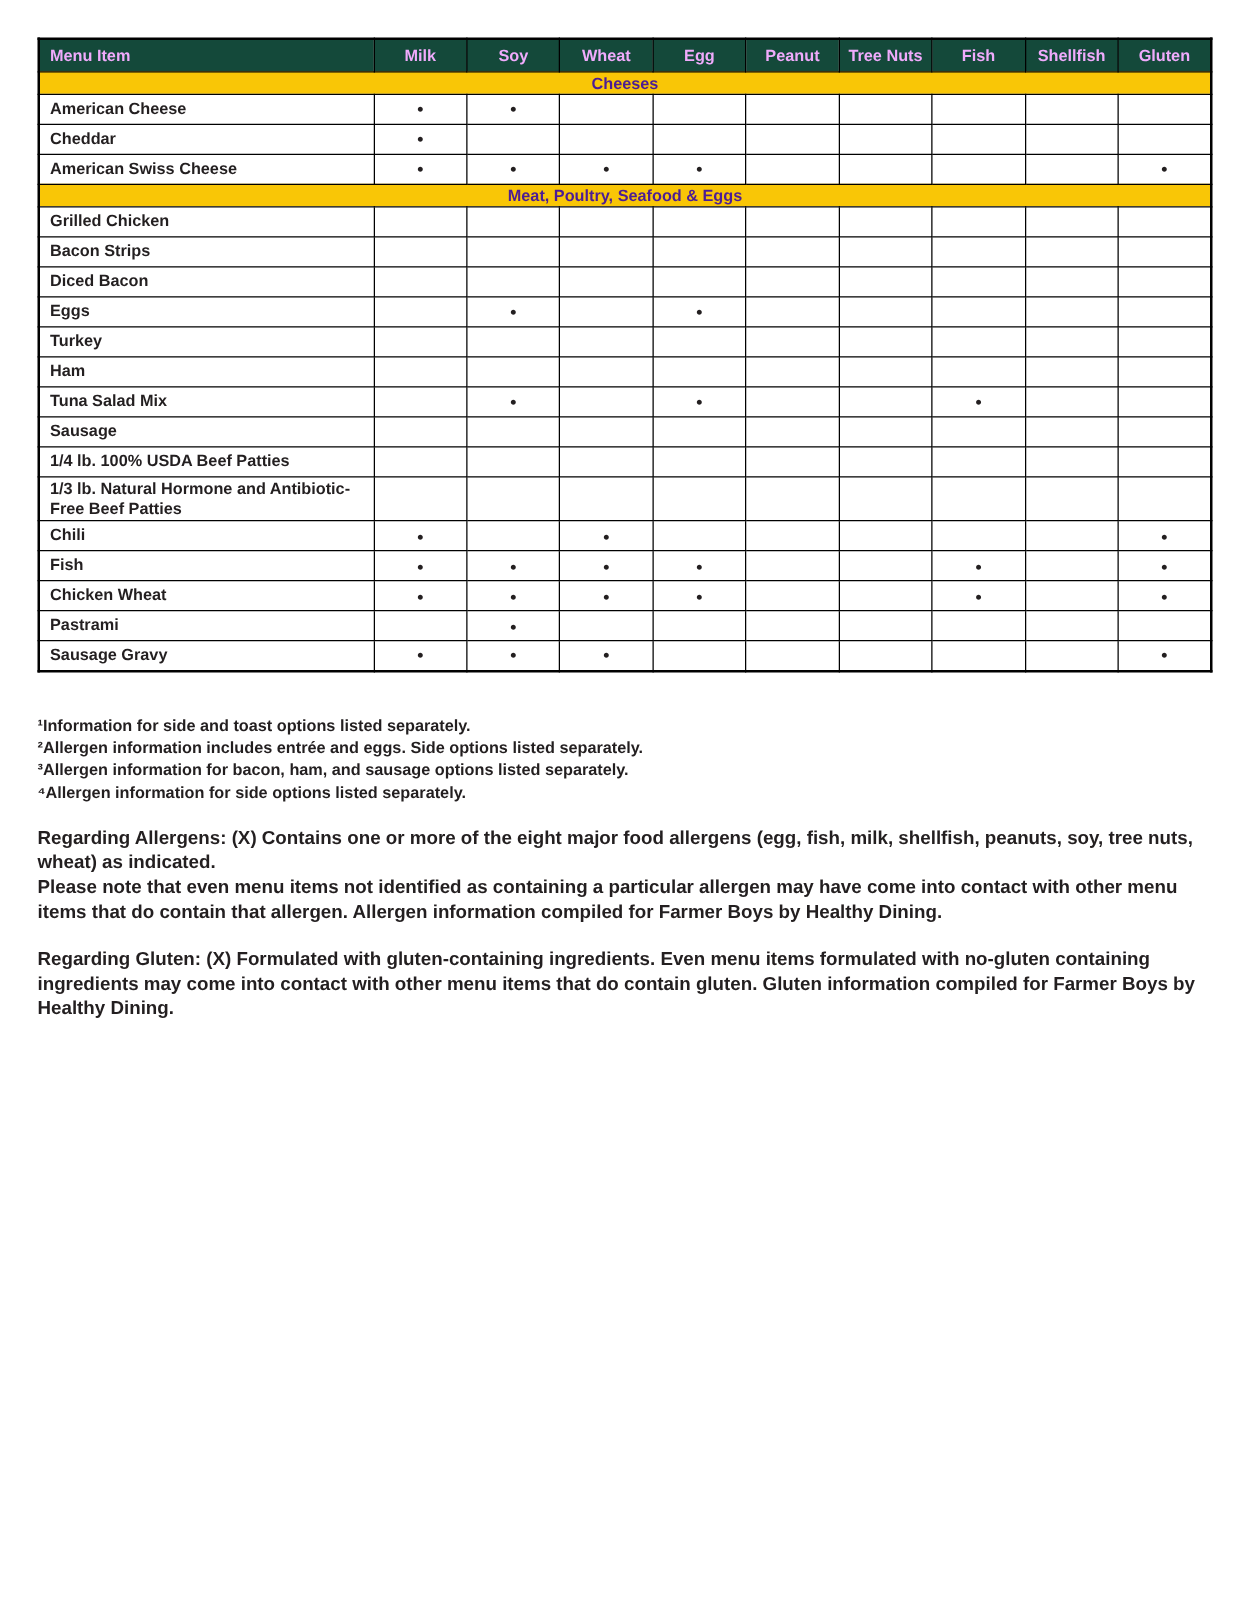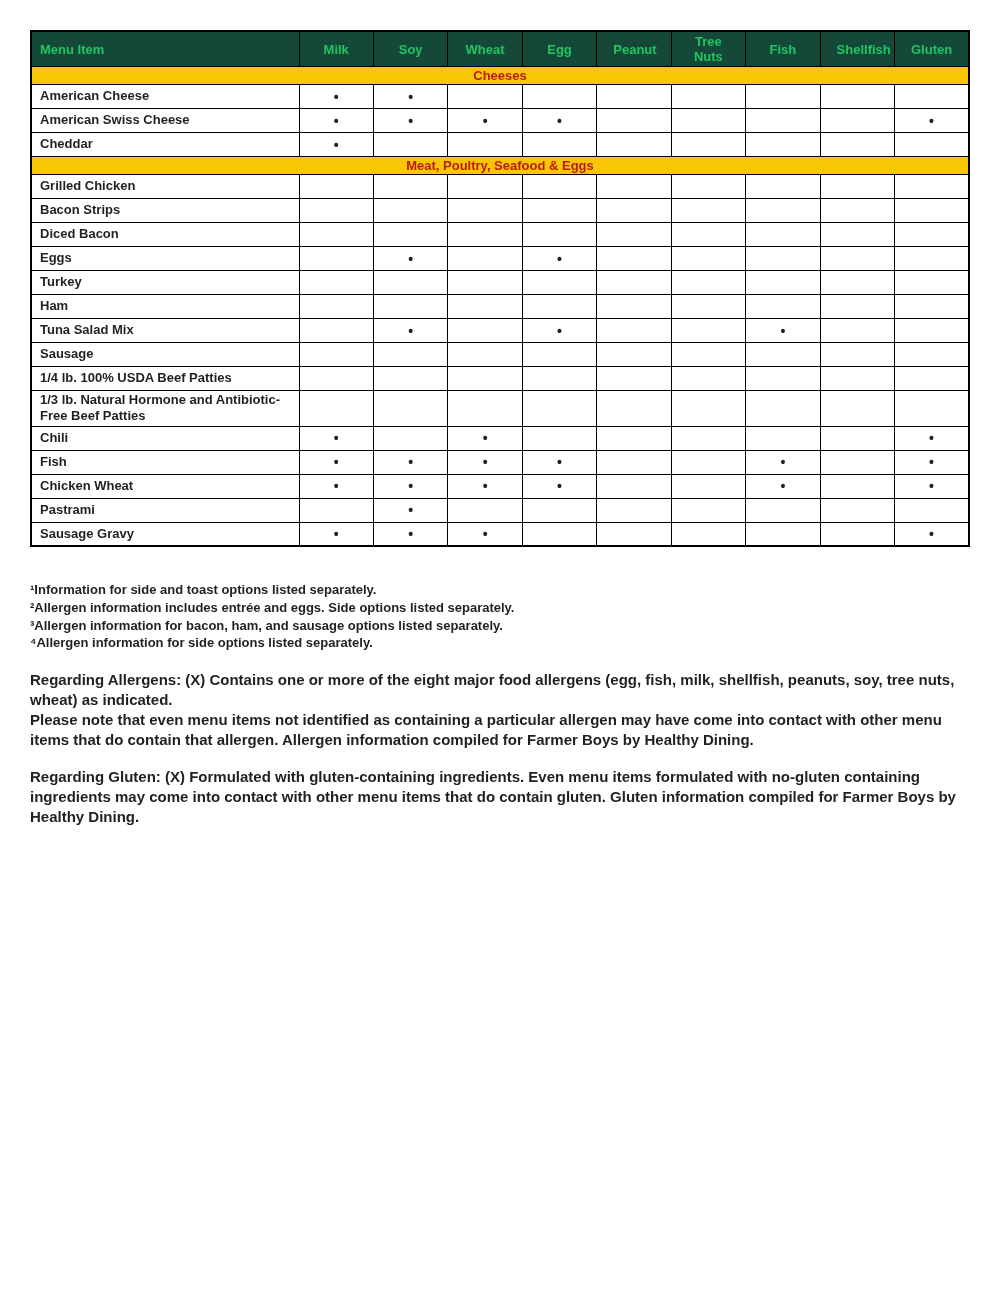--- a/index.html
+++ b/index.html
@@ -23,44 +23,44 @@
     border: 2px solid #000;
   }
   table.allergen th, table.allergen td {
     border: 1px solid #000;
     font-size: 13px;
     font-weight: bold;
     vertical-align: middle;
   }
   table.allergen thead th {
     background: #14493a;
-    color: #22c55e;
+    color: #f0abfc;
     height: 26px;
     text-align: center;
-    padding: 2px 16px;
+    padding: 2px 0;
   }
   table.allergen thead th.col-item {
     text-align: left;
     padding-left: 8px;
   }
   table.allergen td.item {
     text-align: left;
     padding: 1px 8px;
     height: 24px;
     line-height: 1.25;
   }
   table.allergen td.mark {
     text-align: center;
     height: 24px;
     font-size: 14px;
     line-height: 1;
   }
   table.allergen tr.section-row td {
     background: #f9c606;
-    color: #b91c1c;
+    color: #4c1d95;
     text-align: center;
     height: 16px;
     font-size: 13px;
     font-weight: bold;
     padding: 1px 4px;
   }
   .footnotes {
     margin-top: 34px;
     font-size: 13px;
     font-weight: bold;
@@ -120,42 +120,42 @@
           <td class="mark">•</td>
           <td class="mark"></td>
           <td class="mark"></td>
           <td class="mark"></td>
           <td class="mark"></td>
           <td class="mark"></td>
           <td class="mark"></td>
           <td class="mark"></td>
         </tr>
         <tr>
+          <td class="item">Cheddar</td>
+          <td class="mark">•</td>
+          <td class="mark"></td>
+          <td class="mark"></td>
+          <td class="mark"></td>
+          <td class="mark"></td>
+          <td class="mark"></td>
+          <td class="mark"></td>
+          <td class="mark"></td>
+          <td class="mark"></td>
+        </tr>
+        <tr>
           <td class="item">American Swiss Cheese</td>
           <td class="mark">•</td>
           <td class="mark">•</td>
           <td class="mark">•</td>
           <td class="mark">•</td>
           <td class="mark"></td>
           <td class="mark"></td>
           <td class="mark"></td>
           <td class="mark"></td>
           <td class="mark">•</td>
-        </tr>
-        <tr>
-          <td class="item">Cheddar</td>
-          <td class="mark">•</td>
-          <td class="mark"></td>
-          <td class="mark"></td>
-          <td class="mark"></td>
-          <td class="mark"></td>
-          <td class="mark"></td>
-          <td class="mark"></td>
-          <td class="mark"></td>
-          <td class="mark"></td>
         </tr>
         <tr class="section-row">
           <td colspan="10">Meat, Poultry, Seafood &amp; Eggs</td>
         </tr>
         <tr>
           <td class="item">Grilled Chicken</td>
           <td class="mark"></td>
           <td class="mark"></td>
           <td class="mark"></td>
           <td class="mark"></td>

